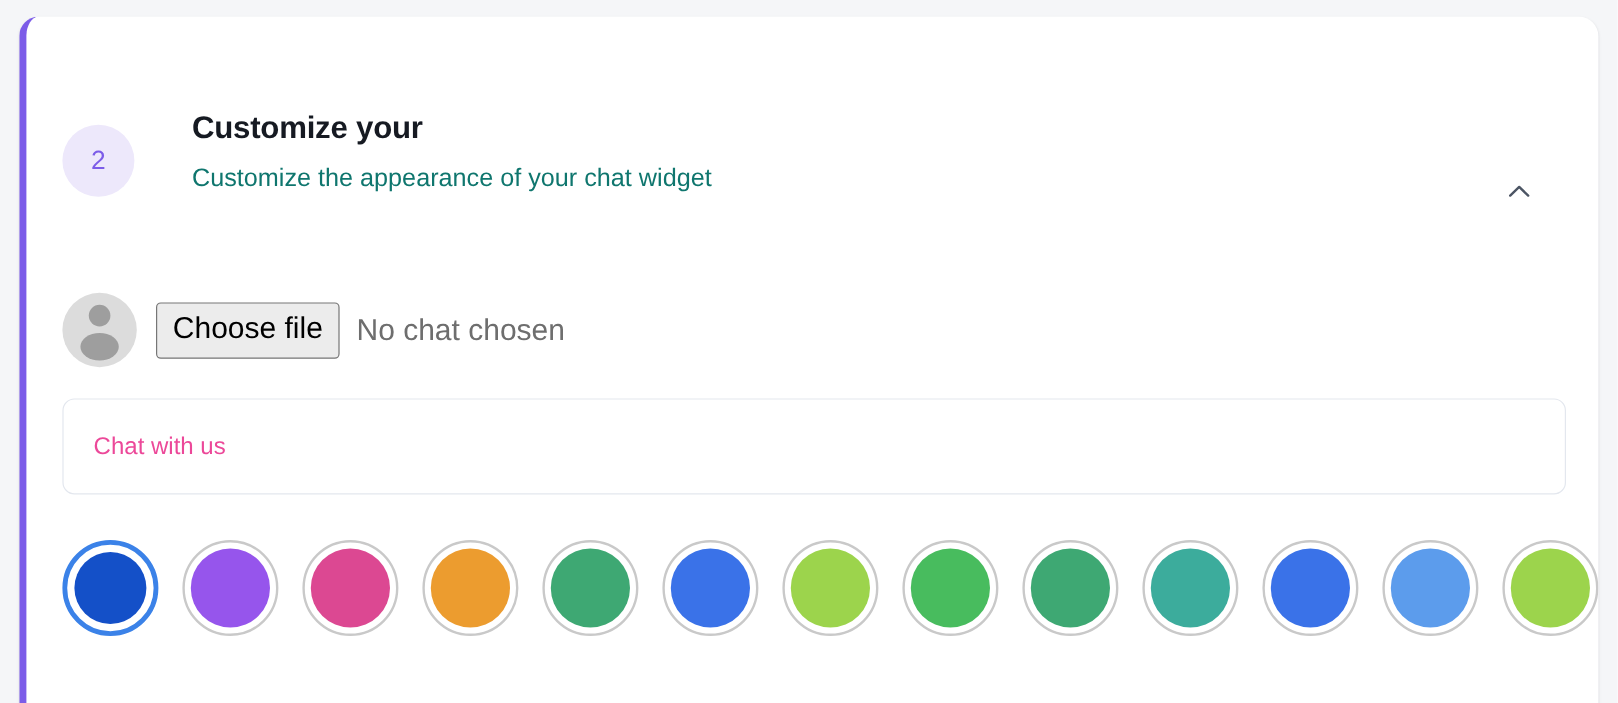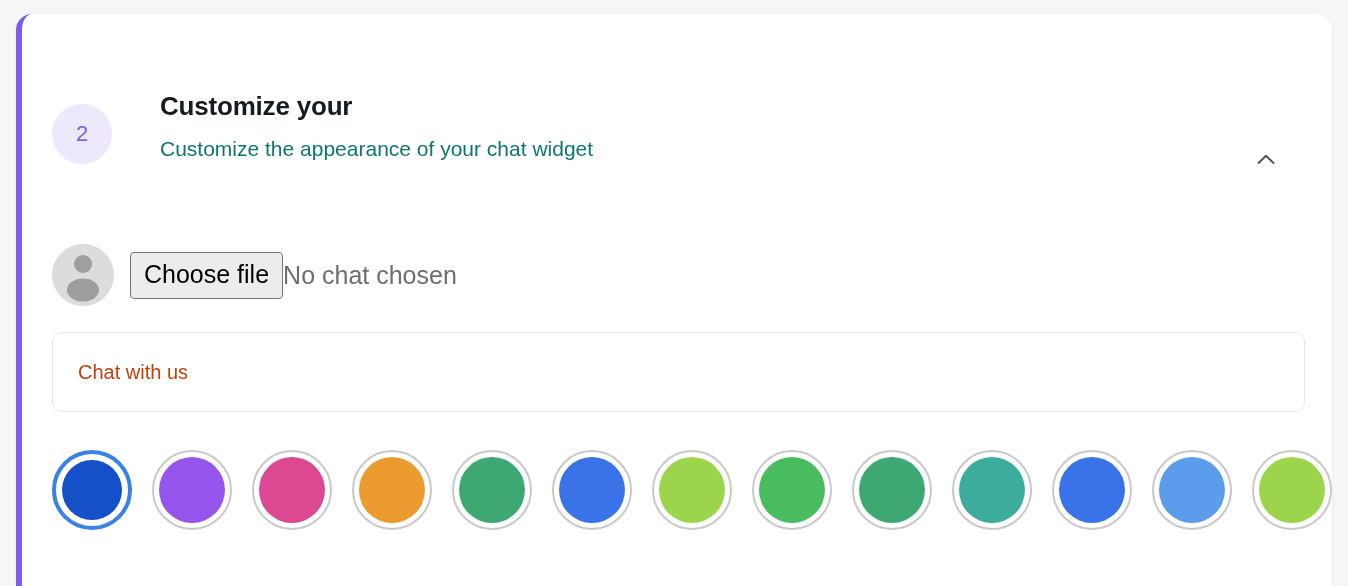--- a/index.html
+++ b/index.html
@@ -117,21 +117,21 @@
     background: #dcdcdc;
     display: flex;
     align-items: flex-end;
     justify-content: center;
     overflow: hidden;
   }
 
   .file-input-wrap {
     display: flex;
     align-items: center;
-    gap: 0;
+    gap: 14px;
     font-size: 25px;
   }
 
   .choose-file-button {
     font-family: "Liberation Sans", sans-serif;
     font-size: 25px;
     line-height: 1;
     color: #000000;
     background: #ececec;
     border: 1px solid #767676;
@@ -147,21 +147,21 @@
 
   .text-field {
     box-sizing: border-box;
     display: block;
     width: 1253px;
     height: 80px;
     margin-top: 26px;
     padding: 0 25px;
     font-family: "Liberation Sans", sans-serif;
     font-size: 20px;
-    color: #c2410c;
+    color: #ec4899;
     background: #ffffff;
     border: 1px solid #e3e7ee;
     border-radius: 10px;
     outline: none;
   }
 
   .swatch-row {
     display: flex;
     align-items: center;
     gap: 20px;

